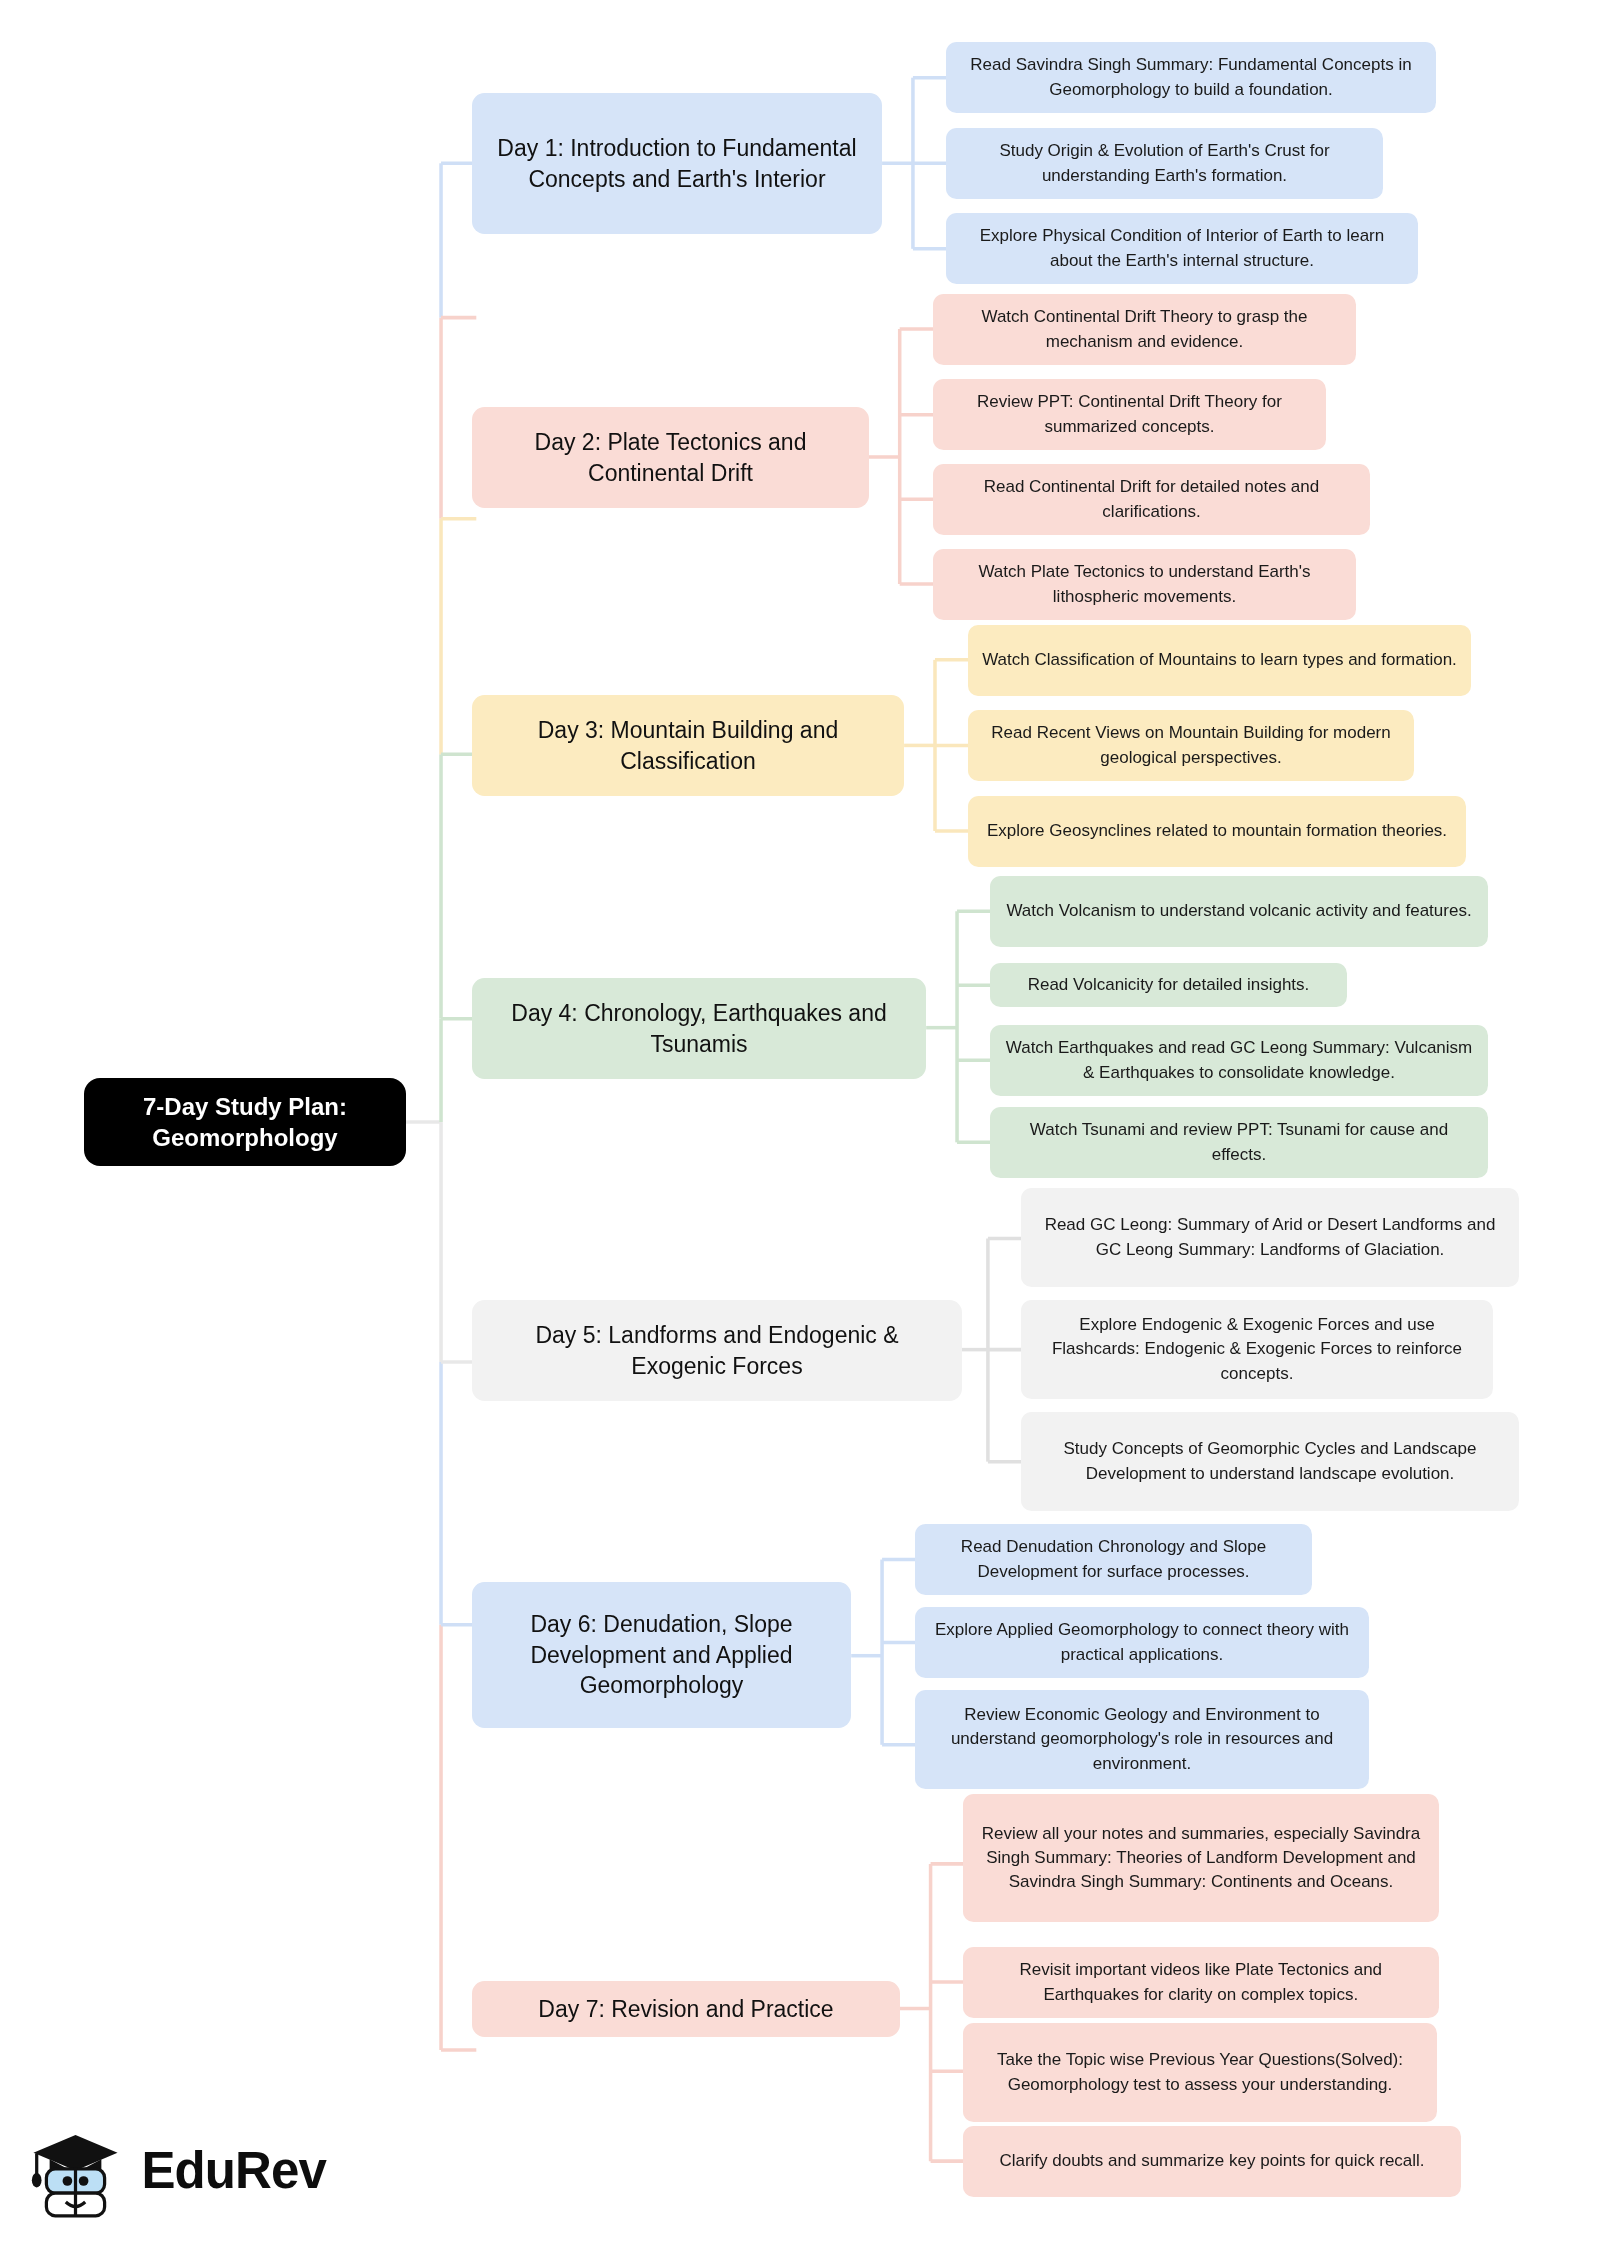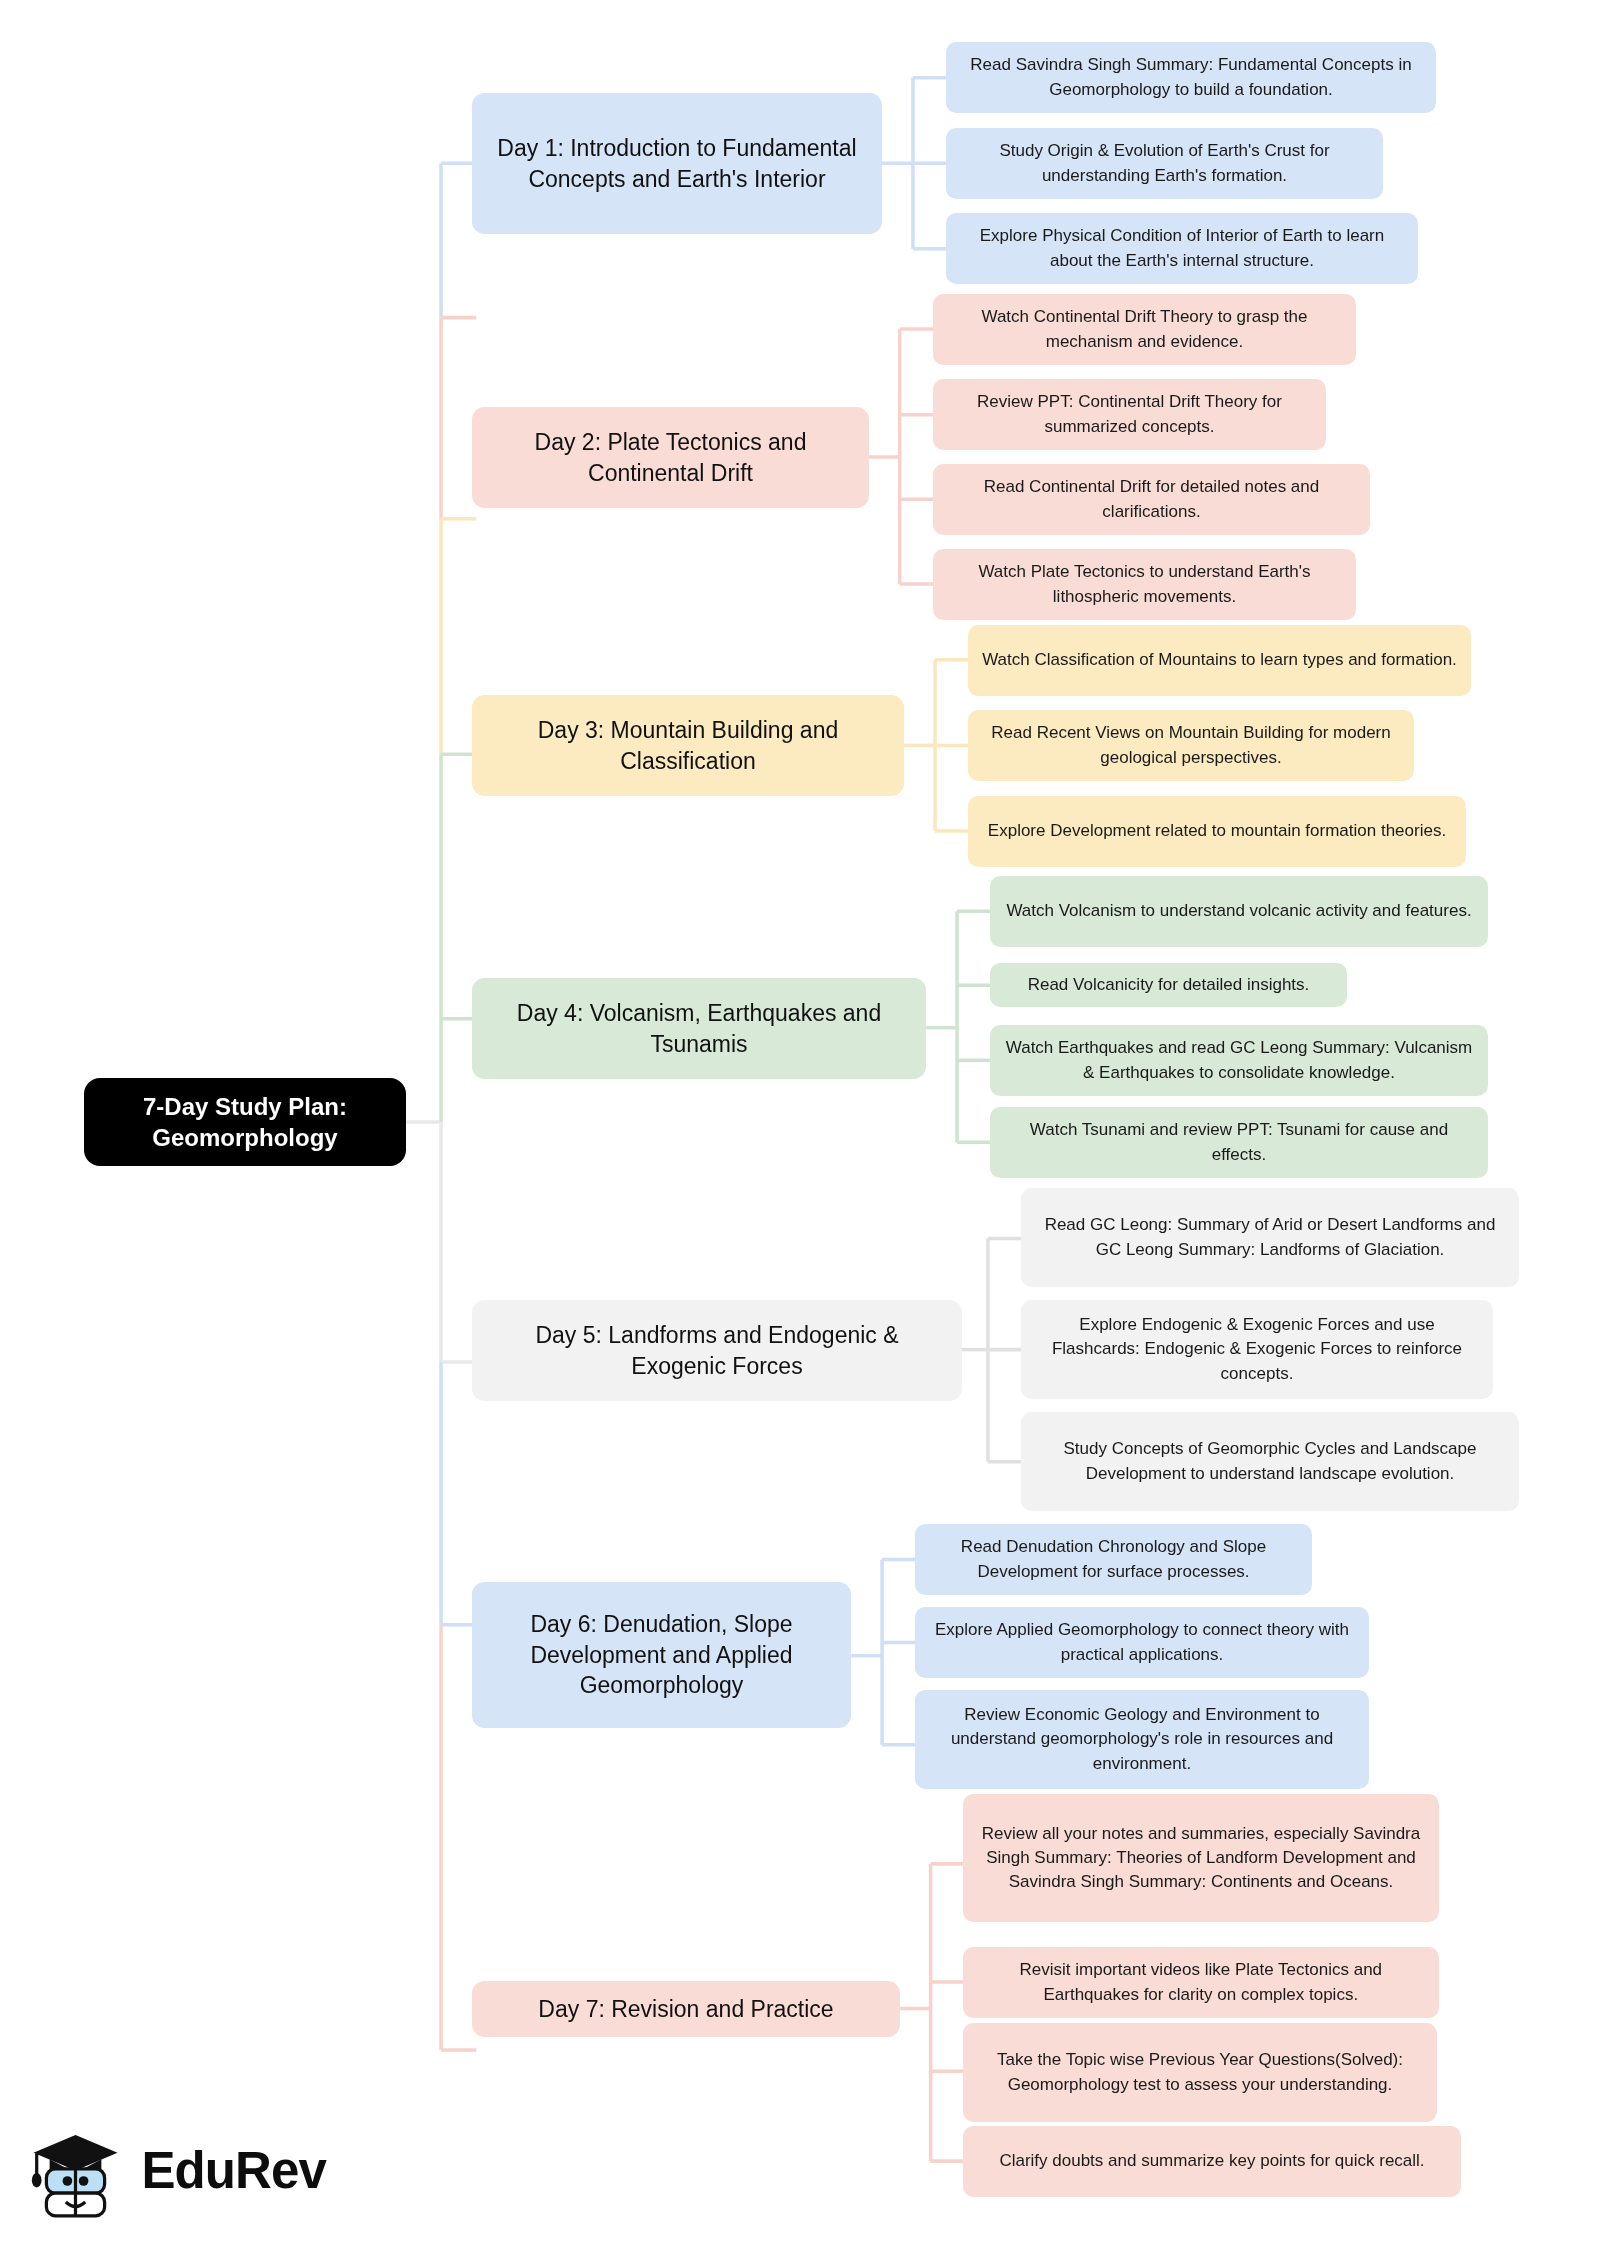--- a/index.html
+++ b/index.html
@@ -185,23 +185,23 @@
   <div class="node leaf-node c-pink" style="left:933px; top:464px; width:437px; height:71px;">Read Continental Drift for detailed notes and clarifications.</div>
 
   <div class="node leaf-node c-pink" style="left:933px; top:549px; width:423px; height:71px;">Watch Plate Tectonics to understand Earth's lithospheric movements.</div>
 
   <div class="node branch-node c-yellow" style="left:472px; top:695px; width:432px; height:101px;">Day 3: Mountain Building and Classification</div>
 
   <div class="node leaf-node c-yellow" style="left:968px; top:625px; width:503px; height:71px;border-radius:10px;">Watch Classification of Mountains to learn types and formation.</div>
 
   <div class="node leaf-node c-yellow" style="left:968px; top:710px; width:446px; height:71px;">Read Recent Views on Mountain Building for modern geological perspectives.</div>
 
-  <div class="node leaf-node c-yellow" style="left:968px; top:796px; width:498px; height:71px;">Explore Development related to mountain formation theories.</div>
-
-  <div class="node branch-node c-green" style="left:472px; top:978px; width:454px; height:101px;">Day 4: Volcanism, Earthquakes and Tsunamis</div>
+  <div class="node leaf-node c-yellow" style="left:968px; top:796px; width:498px; height:71px;">Explore Geosynclines related to mountain formation theories.</div>
+
+  <div class="node branch-node c-green" style="left:472px; top:978px; width:454px; height:101px;">Day 4: Chronology, Earthquakes and Tsunamis</div>
 
   <div class="node leaf-node c-green" style="left:990px; top:876px; width:498px; height:71px;">Watch Volcanism to understand volcanic activity and features.</div>
 
   <div class="node leaf-node c-green" style="left:990px; top:963px; width:357px; height:44px;">Read Volcanicity for detailed insights.</div>
 
   <div class="node leaf-node c-green" style="left:990px; top:1025px; width:498px; height:71px;">Watch Earthquakes and read GC Leong Summary: Vulcanism &amp; Earthquakes to consolidate knowledge.</div>
 
   <div class="node leaf-node c-green" style="left:990px; top:1107px; width:498px; height:71px;">Watch Tsunami and review PPT: Tsunami for cause and effects.</div>
 
   <div class="node branch-node c-gray" style="left:472px; top:1300px; width:490px; height:101px;">Day 5: Landforms and Endogenic &amp; Exogenic Forces</div>

